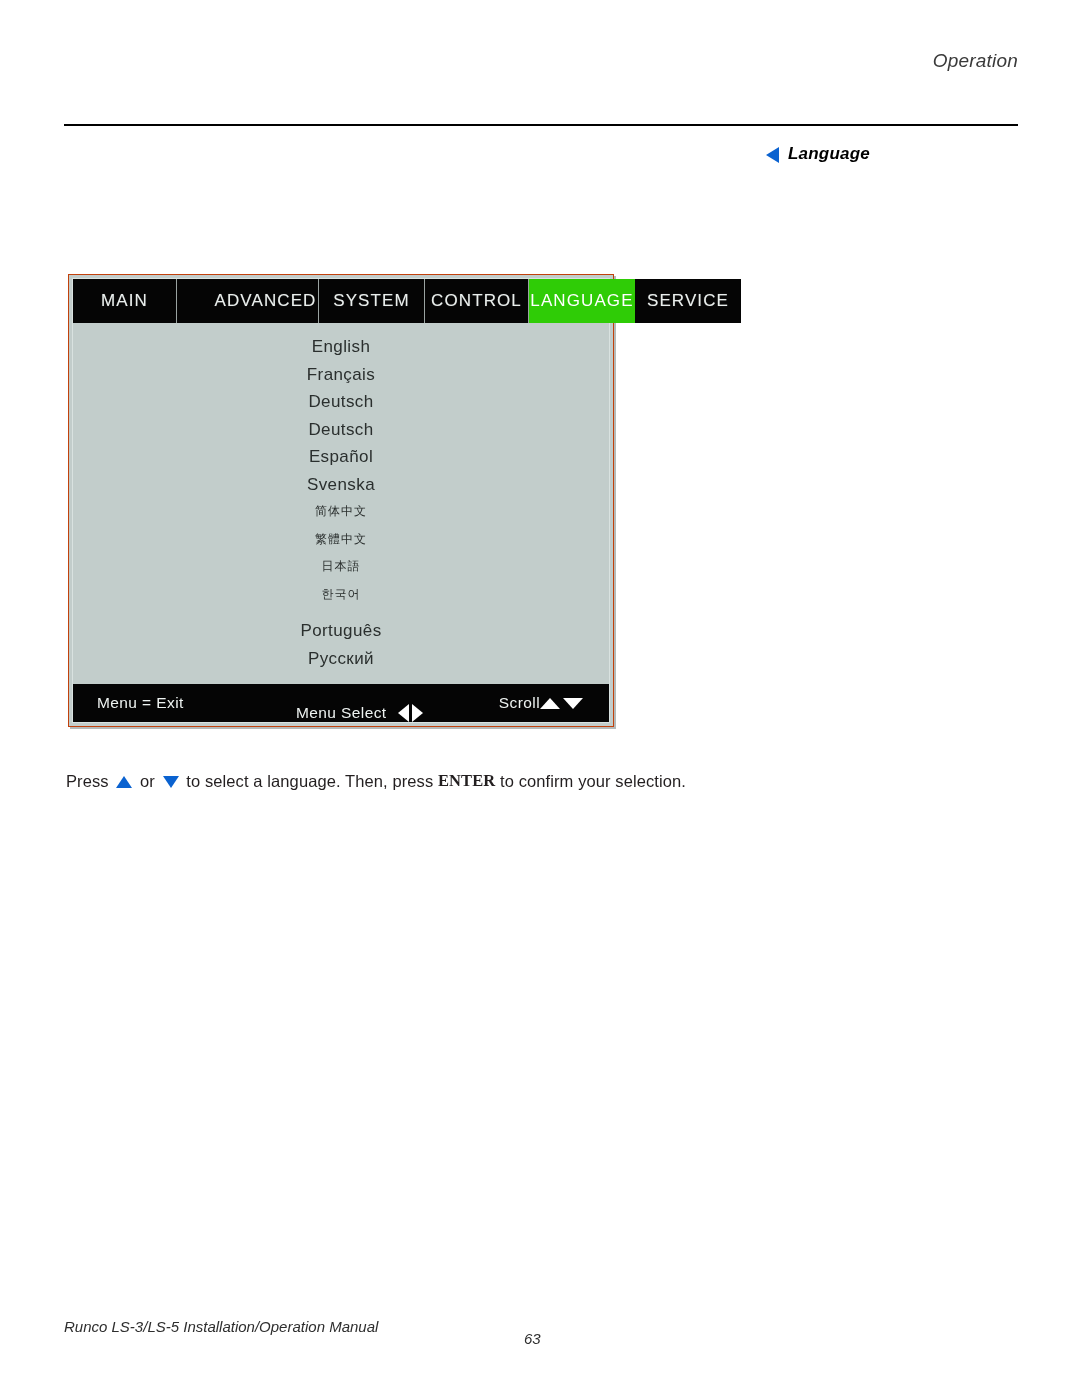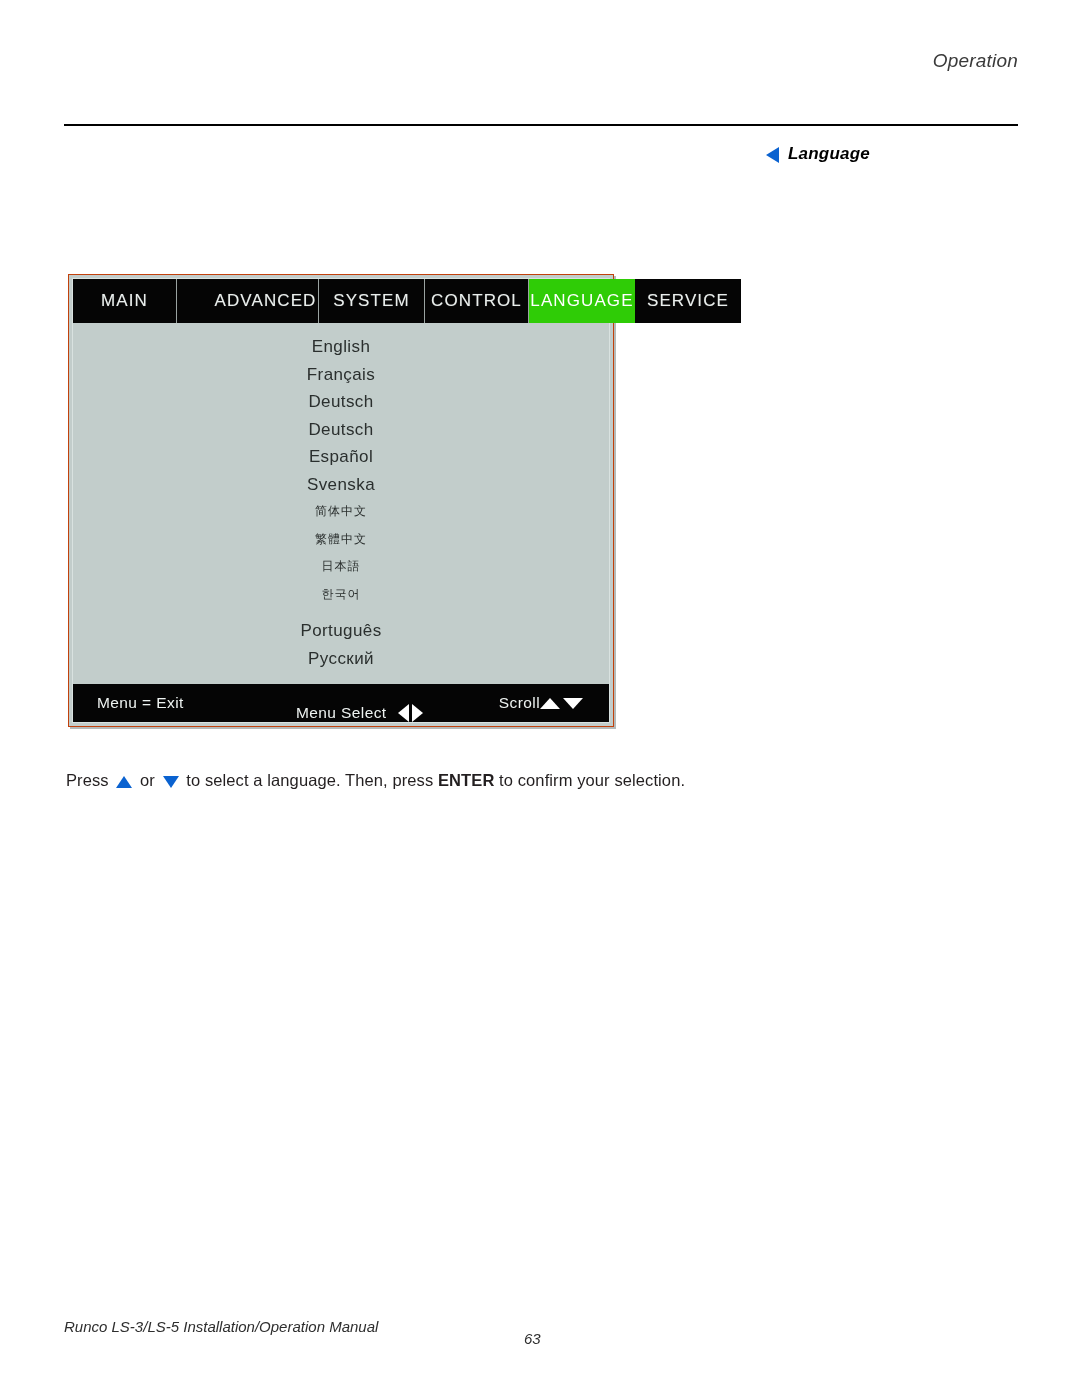--- a/index.html
+++ b/index.html
@@ -190,21 +190,21 @@
     position: absolute;
     left: 66px;
     top: 771px;
     font-size: 16.5px;
     color: #231f20;
     display: flex;
     align-items: center;
     letter-spacing: 0.1px;
   }
   .instruction .txt { white-space: pre; }
-  .instruction b { font-weight: bold; }
+  .instruction b { font-weight: bold; font-family: Liberation Serif, serif; }
   .tri-up-blue {
     width: 0; height: 0; display: inline-block;
     border-left: 8px solid transparent;
     border-right: 8px solid transparent;
     border-bottom: 12px solid #0a62d0;
     margin: 0 3px;
     position: relative; top: 1px;
   }
   .tri-down-blue {
     width: 0; height: 0; display: inline-block;

